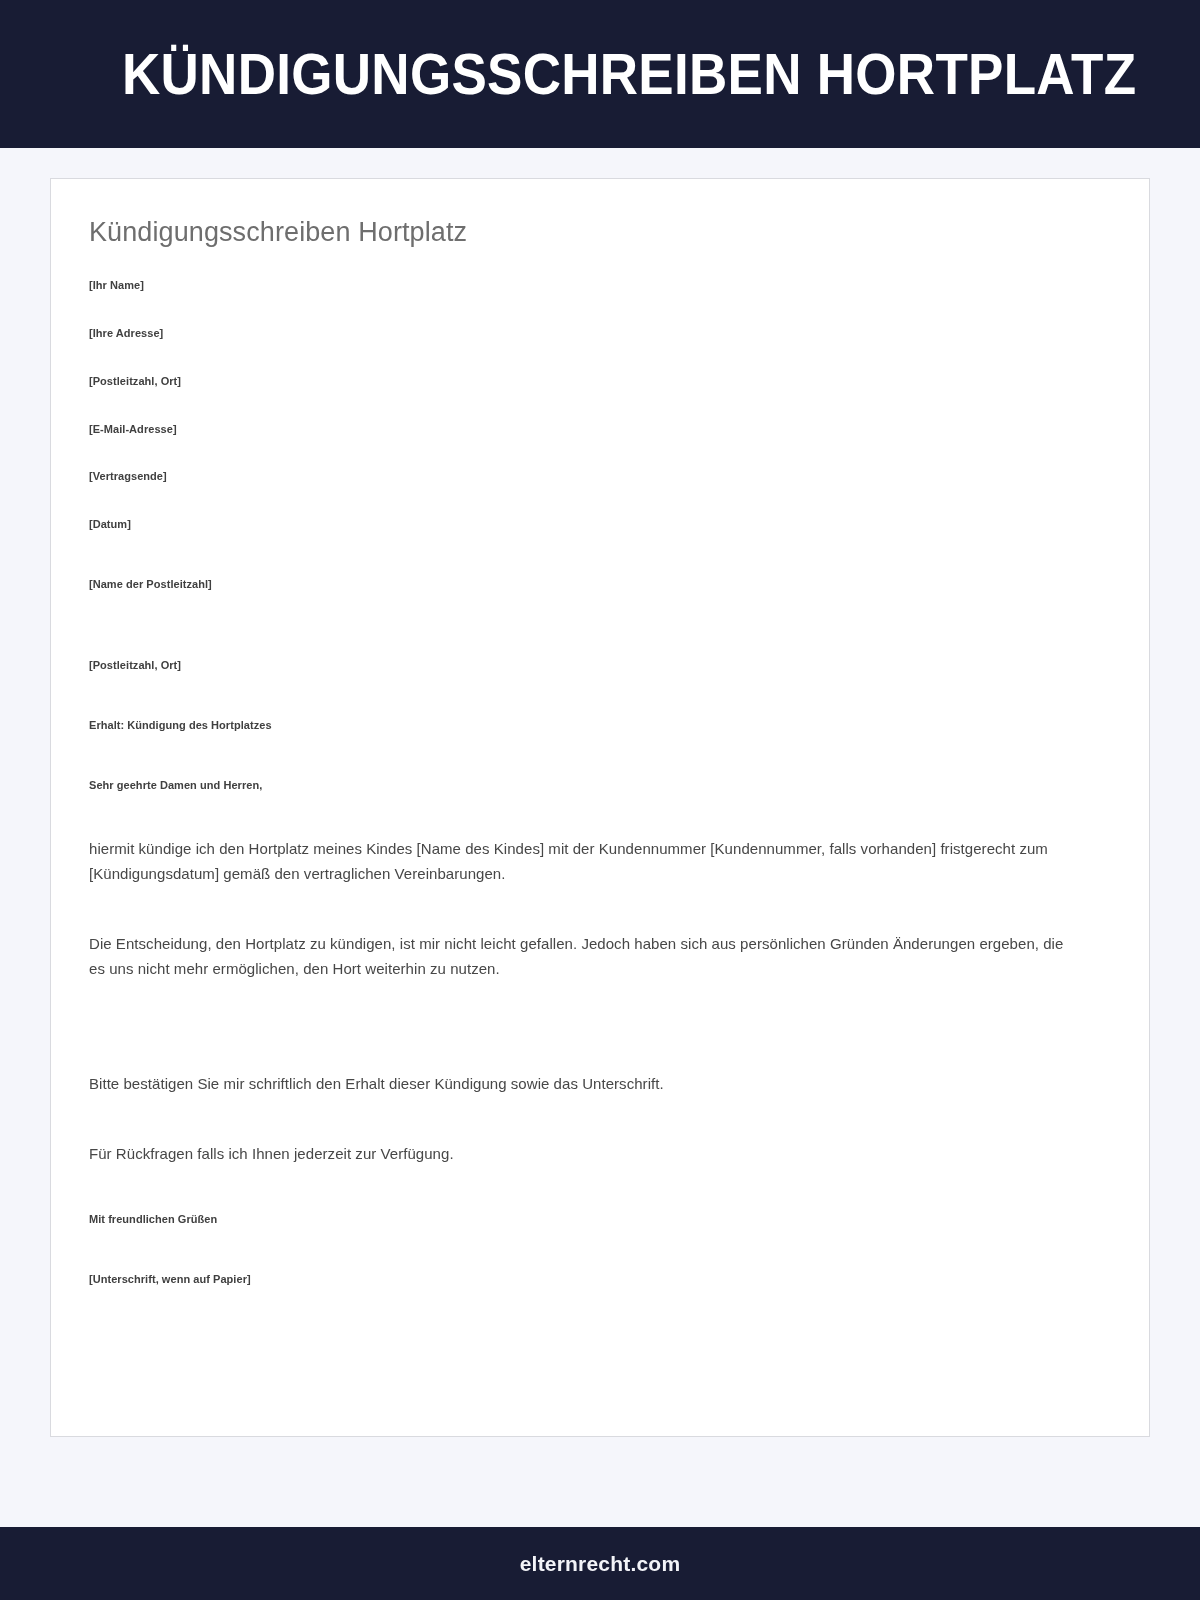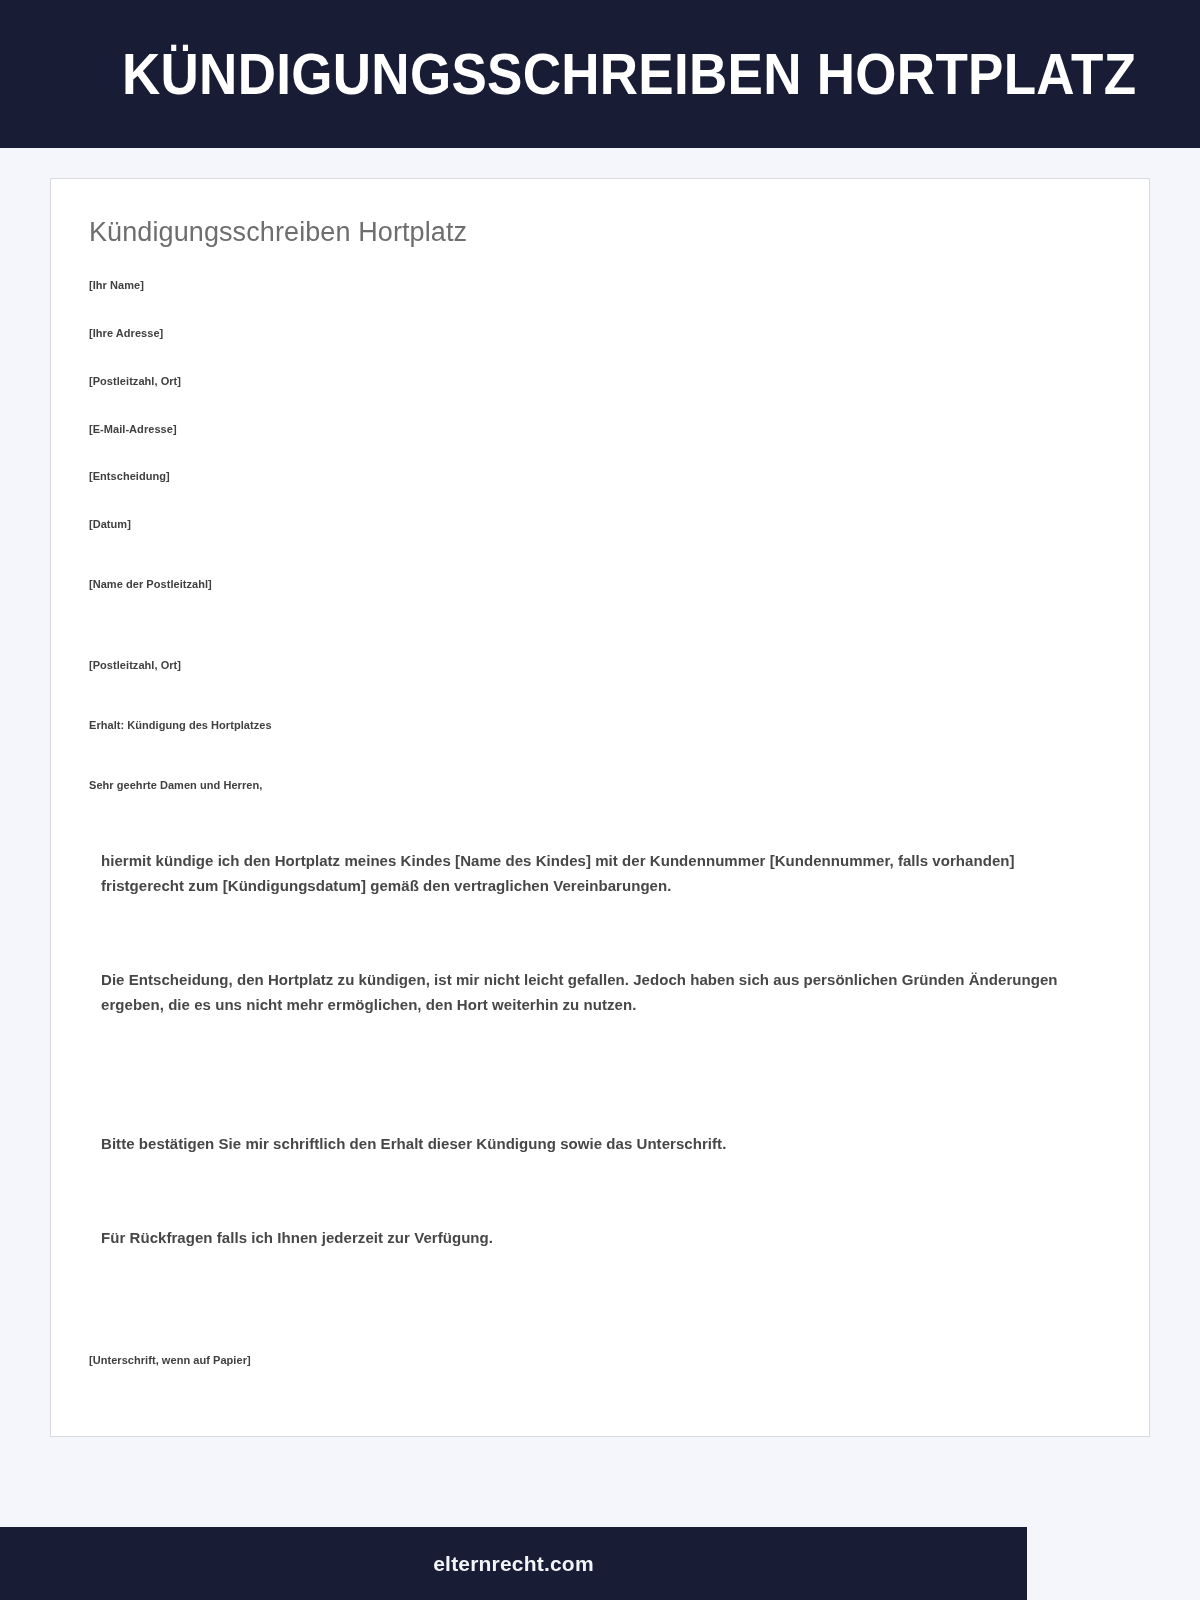--- a/index.html
+++ b/index.html
@@ -68,35 +68,35 @@
     line-height: 1.35;
     letter-spacing: 0.05px;
   }
 
   
   .gap-sm { height: 33px; }
   .gap-md { height: 45px; }
   .gap-lg { height: 45px; }
 
   .para {
-    margin: 12px;
+    margin: 0;
     font-size: 15px;
-    font-weight: bold;
+    font-weight: normal;
     color: #474747;
     line-height: 1.66;
     letter-spacing: 0.05px;
     max-width: 985px;
   }
 
   
   .footer {
     position: absolute;
     left: 0;
     top: 1527px;
-    width: 1027px;
+    width: 1200px;
     height: 73px;
     background: #181c34;
     display: flex;
     align-items: center;
     justify-content: center;
   }
   .footer-text {
     color: #f3f4f8;
     font-size: 21px;
     font-weight: bold;
@@ -117,21 +117,21 @@
 
     <div>
       <p class="line">[Ihr Name]</p>
       <div class="gap-sm"></div>
       <p class="line">[Ihre Adresse]</p>
       <div class="gap-sm"></div>
       <p class="line">[Postleitzahl, Ort]</p>
       <div class="gap-sm"></div>
       <p class="line">[E-Mail-Adresse]</p>
       <div class="gap-sm"></div>
-      <p class="line">[Entscheidung]</p>
+      <p class="line">[Vertragsende]</p>
       <div class="gap-sm"></div>
       <p class="line">[Datum]</p>
     </div>
 
     <div class="gap-md"></div>
 
     <div>
       <p class="line">[Name der Postleitzahl]</p>
       <div class="gap-sm"></div>
       <div class="gap-sm"></div>
@@ -160,20 +160,21 @@
     <div class="gap-lg"></div>
 
     <p class="para">Bitte bestätigen Sie mir schriftlich den Erhalt dieser Kündigung sowie das Unterschrift.</p>
 
     <div class="gap-lg"></div>
 
     <p class="para">Für Rückfragen falls ich Ihnen jederzeit zur Verfügung.</p>
 
     <div class="gap-lg"></div>
 
+    <p class="line">Mit freundlichen Grüßen</p>
 
     <div class="gap-lg"></div>
 
     <p class="line">[Unterschrift, wenn auf Papier]</p>
 
   </div>
 </div>
 
 <div class="footer">
   <span class="footer-text">elternrecht.com</span>

